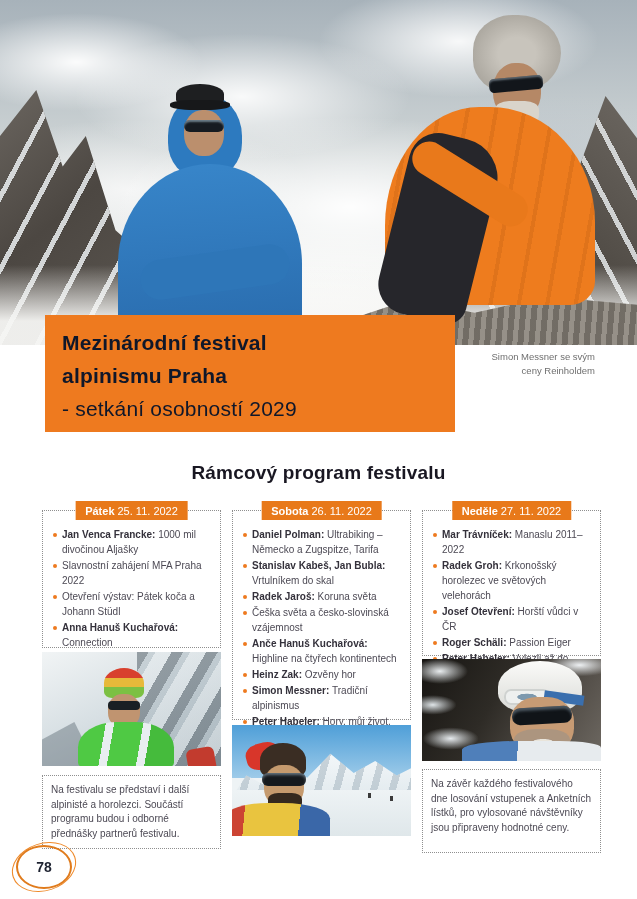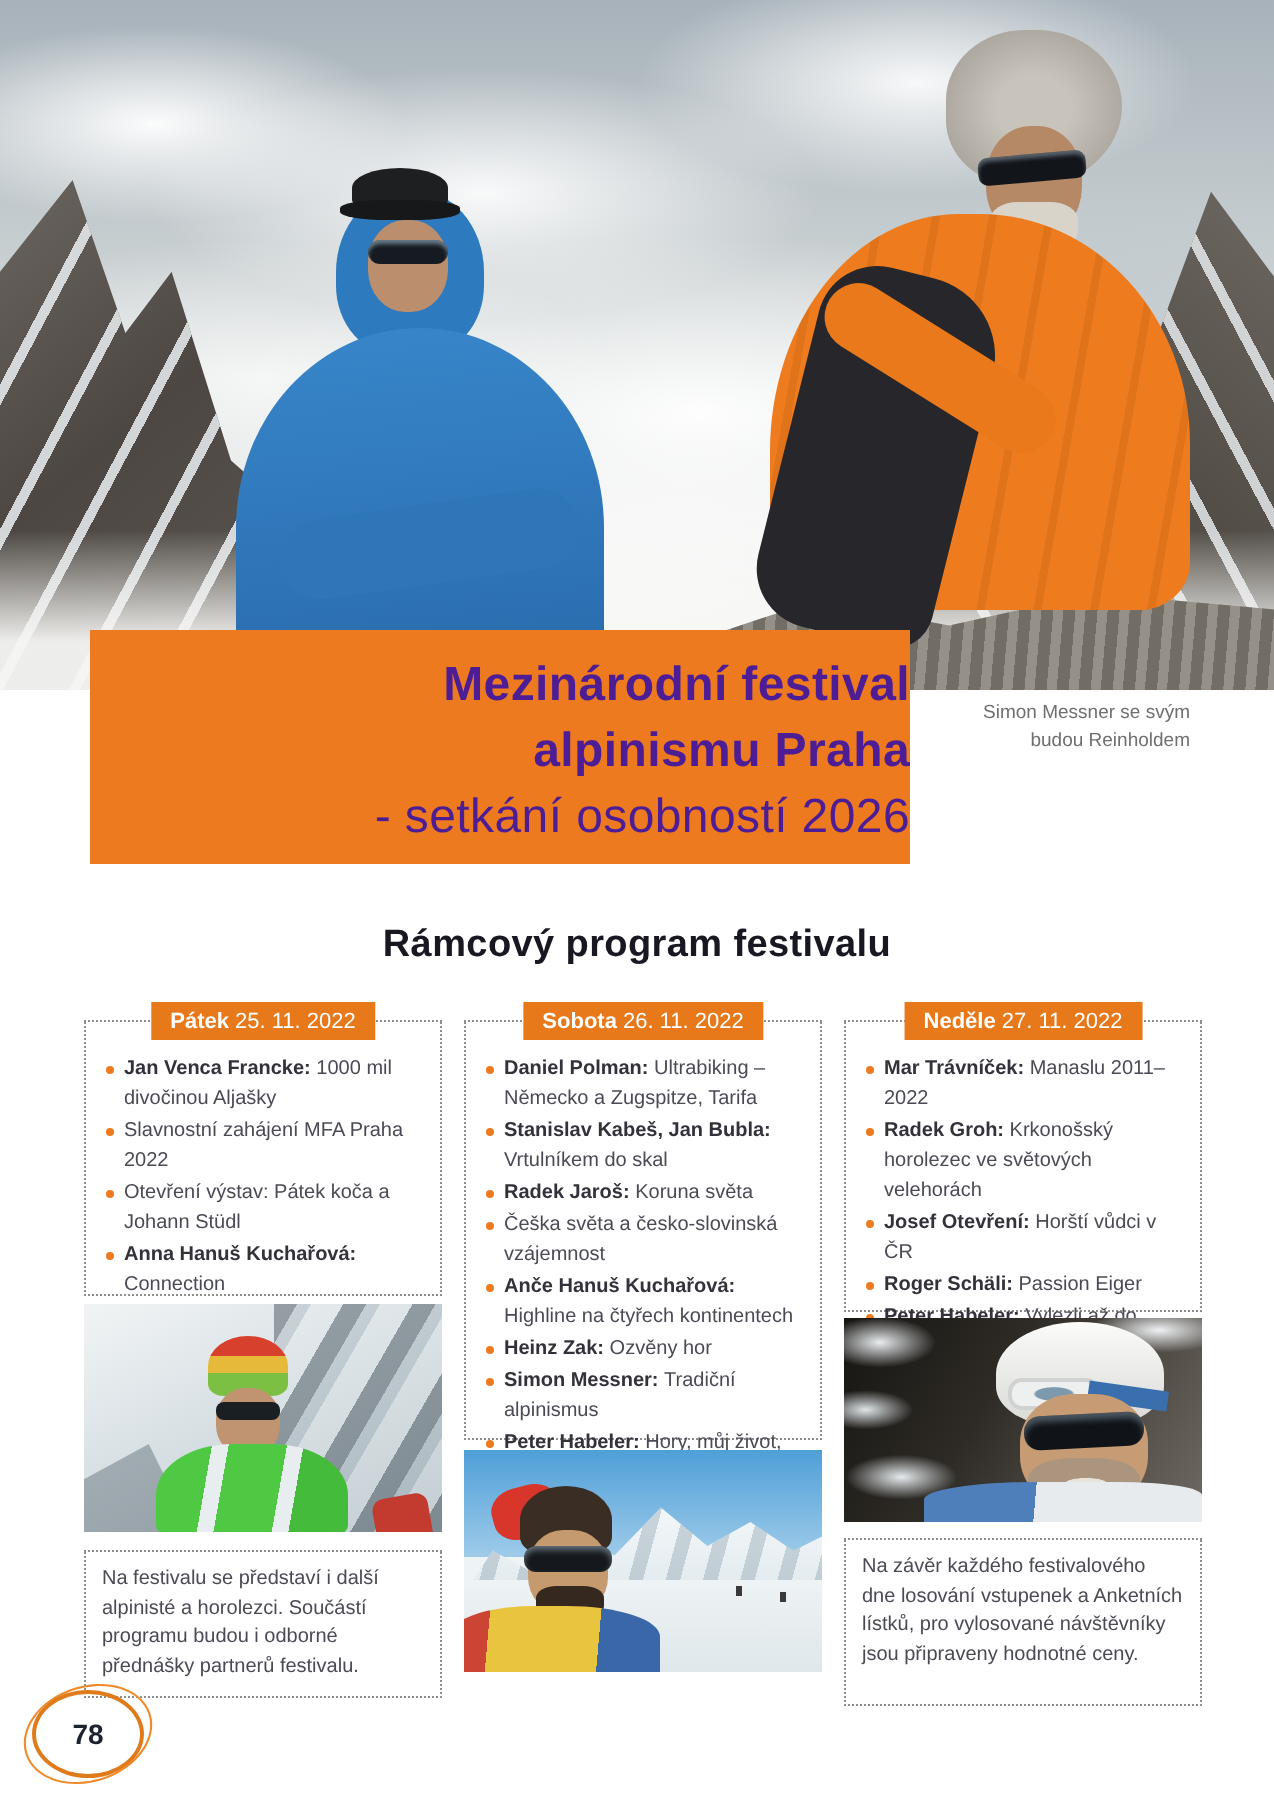--- a/index.html
+++ b/index.html
@@ -51,21 +51,21 @@
   .fo-beard{left:120px;top:86px;width:44px;height:28px;background:#d9d4ca;border-radius:35% 35% 55% 55%;}
   .fo-jacket{left:10px;top:92px;width:210px;height:198px;
     background:repeating-linear-gradient(100deg,rgba(0,0,0,0) 0 24px,rgba(120,50,0,.12) 24px 28px),#ee7c1e;
     border-radius:45% 50% 12% 18% / 60% 58% 12% 16%;}
   .fo-leg{left:18px;top:120px;width:92px;height:185px;background:#26262b;border-radius:30px 40px 20px 30px;transform:rotate(14deg);}
   .fo-arm{left:30px;top:152px;width:130px;height:34px;background:#e9791b;border-radius:17px;transform:rotate(32deg);}
 
   
   .banner{position:absolute;left:45px;top:315px;width:410px;height:117px;background:#ee7a1f;z-index:6;
     padding:11px 0 0 17px;box-sizing:border-box;}
-  .banner .l{color:#4c1d95;font-size:24px;line-height:33px;letter-spacing:.2px;text-align:right;}
+  .banner .l{color:#0f172a;font-size:21px;line-height:33px;letter-spacing:.2px;}
   .banner .b{font-weight:700;}
 
   
   .caption{position:absolute;right:42px;top:350px;text-align:right;font-size:9.5px;line-height:14px;color:#6f6f6f;}
 
   
   .heading{position:absolute;left:0;top:462px;width:100%;text-align:center;margin:0;
     font-size:19px;font-weight:700;color:#191722;letter-spacing:.2px;}
 
   
@@ -175,26 +175,26 @@
       <div class="fo-beard"></div>
       <div class="fo-jacket"></div>
       <div class="fo-leg"></div>
       <div class="fo-arm"></div>
     </div>
   </div>
 
   <div class="banner">
     <div class="l b">Mezinárodní festival</div>
     <div class="l b">alpinismu Praha</div>
-    <div class="l">- setkání osobností 2026</div>
+    <div class="l">- setkání osobností 2029</div>
   </div>
 
   <div class="caption">
     <div>Simon Messner se svým</div>
-    <div>budou Reinholdem</div>
+    <div>ceny Reinholdem</div>
   </div>
 
   <h2 class="heading">Rámcový program festivalu</h2>
 
   <div class="columns">
 
     <div class="col c0">
       <div class="day-box">
         <div class="day-header">
           <span class="dn">Pátek</span><span class="dd">25. 11. 2022</span>

